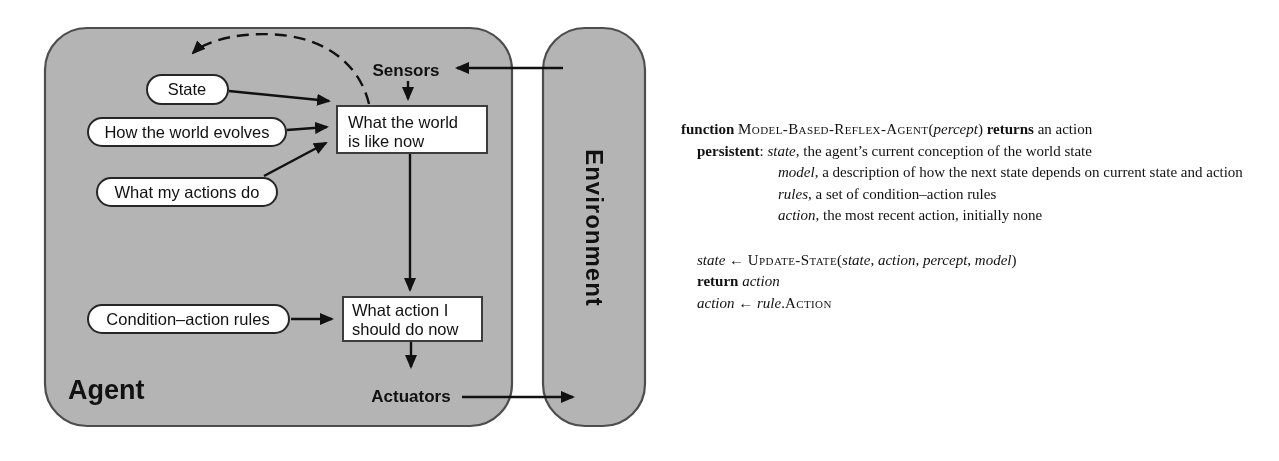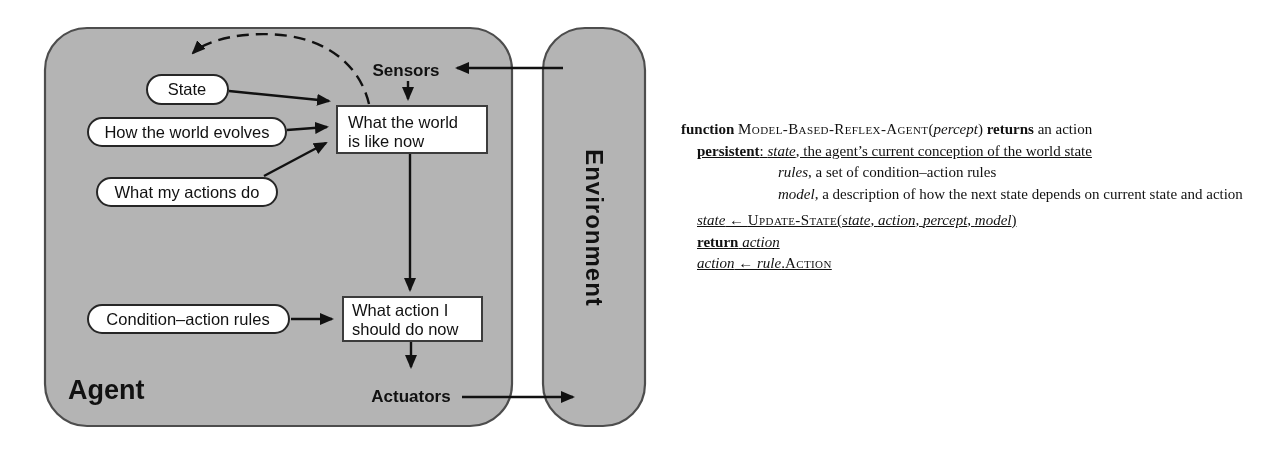--- a/index.html
+++ b/index.html
@@ -27,23 +27,23 @@
   .lbl-agent{font-size:27px;font-weight:bold;}
   .lbl-env{font-size:24px;font-weight:bold;letter-spacing:1px;}
 
   .pseudocode{
     position:absolute;left:681px;top:119px;width:596px;
     font-family:"Liberation Serif",serif;font-size:15px;line-height:21.5px;
     color:var(--text);white-space:nowrap;
   }
   .code-line{min-height:21.5px;}
   .indent-0{padding-left:0;}
-  .indent-1{padding-left:16px;text-decoration:underline;}
+  .indent-1{padding-left:16px;}
   .indent-2{padding-left:97px;}
-  .gap{margin-top:5px;}
+  .gap{margin-top:23px;}
   .seg-b{font-weight:bold;}
   .seg-i{font-style:italic;}
   .seg-sc{font-variant:small-caps;letter-spacing:0.4px;}
   .seg-r{}
 </style>
 </head>
 <body>
 
 <div class="stage">
 
@@ -87,20 +87,21 @@
 
     <text class="svg-label lbl-io" x="406" y="76" text-anchor="middle">Sensors</text>
     <text class="svg-label lbl-io" x="411" y="402" text-anchor="middle">Actuators</text>
     <text class="svg-label lbl-agent" x="68" y="399">Agent</text>
     <text class="svg-label lbl-env" transform="translate(586,228) rotate(90)" text-anchor="middle">Environment</text>
   </svg>
 
   <div class="pseudocode">
       <div class="code-line indent-0"><span class="seg-b">function </span><span class="seg-sc">Model-Based-Reflex-Agent</span><span class="seg-r">(</span><span class="seg-i">percept</span><span class="seg-r">) </span><span class="seg-b">returns</span><span class="seg-r"> an action</span></div>
       <div class="code-line indent-1"><span class="seg-b">persistent</span><span class="seg-r">: </span><span class="seg-i">state</span><span class="seg-r">, the agent’s current conception of the world state</span></div>
+      <div class="code-line indent-2"><span class="seg-i">model</span><span class="seg-r">, a description of how the next state depends on current state and action</span></div>
       <div class="code-line indent-2"><span class="seg-i">rules</span><span class="seg-r">, a set of condition–action rules</span></div>
-      <div class="code-line indent-2"><span class="seg-i">model</span><span class="seg-r">, a description of how the next state depends on current state and action</span></div>
+      <div class="code-line indent-2"><span class="seg-i">action</span><span class="seg-r">, the most recent action, initially none</span></div>
       <div class="code-line indent-1 gap"><span class="seg-i">state</span><span class="seg-r"> ← </span><span class="seg-sc">Update-State</span><span class="seg-r">(</span><span class="seg-i">state</span><span class="seg-r">, </span><span class="seg-i">action</span><span class="seg-r">, </span><span class="seg-i">percept</span><span class="seg-r">, </span><span class="seg-i">model</span><span class="seg-r">)</span></div>
       <div class="code-line indent-1"><span class="seg-b">return</span><span class="seg-r"> </span><span class="seg-i">action</span></div>
       <div class="code-line indent-1"><span class="seg-i">action</span><span class="seg-r"> ← </span><span class="seg-i">rule</span><span class="seg-r">.</span><span class="seg-sc">Action</span></div>
     </div>
 
 </div>
 
 </body></html>

